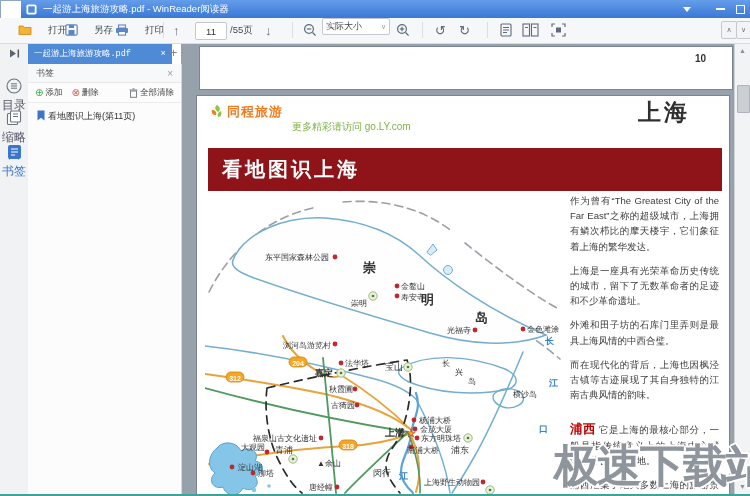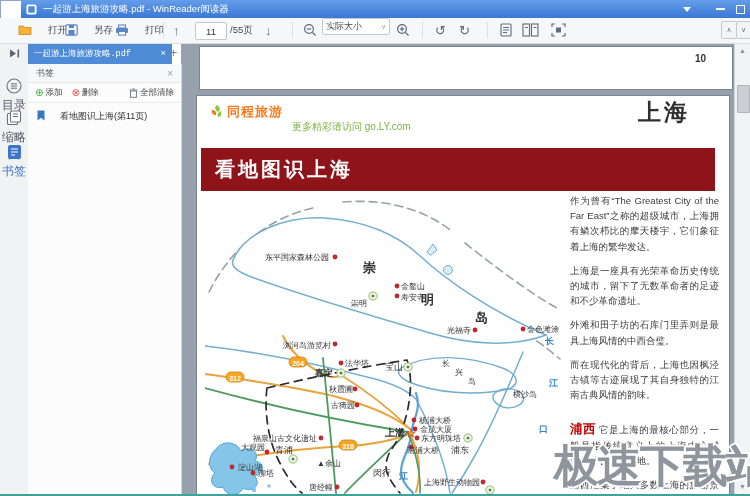--- a/index.html
+++ b/index.html
@@ -39,31 +39,31 @@
   .rail-item{position:absolute;left:0;width:28px;text-align:center;font-size:12px;color:#556;}
   .rail-item.active{color:#3b76c8;}
   
   .sidebar{position:absolute;left:28px;top:64px;width:153px;height:430px;background:#fcfcfc;border-right:1px solid #d5d7d9;z-index:15;}
   .sb-header{height:18px;border-bottom:1px solid #e8e8e8;background:#f7f8f9;display:flex;align-items:center;padding:0 8px;font-size:9px;color:#555;}
   .sb-close{margin-left:auto;color:#98a0a8;font-size:10px;}
   .sb-actions{height:19px;border-bottom:1px solid #ececec;display:flex;align-items:center;padding:0 7px;font-size:8.5px;color:#444;}
   .sb-actions .act{display:flex;align-items:center;gap:2px;margin-right:9px;}
   .sb-actions .act.clear{margin-left:auto;margin-right:0;}
   .sym-add{color:#3fae49;font-size:10px;} .sym-del{color:#e05a52;font-size:10px;}
-  .sb-item{display:flex;align-items:flex-start;gap:15px;padding:7px 9px;font-size:9px;color:#333;}
+  .sb-item{display:flex;align-items:flex-start;gap:3px;padding:7px 9px;font-size:9px;color:#333;}
   
   .main{position:absolute;left:181px;top:43px;width:553px;height:451px;background:#97a1ab;overflow:hidden;z-index:10;}
   .prev-page{position:absolute;left:19px;top:4px;width:532px;height:42px;background:#fff;box-shadow:0 0 0 1px #7a8591;}
   .pnum{position:absolute;right:26px;top:6px;font-size:10px;font-weight:bold;color:#333;}
   .page{position:absolute;left:16px;top:53px;width:532px;height:398px;background:#fff;box-shadow:0 0 0 1px #7a8591;}
   .brand-icon{position:absolute;left:12px;top:8px;}
   .brand-name{position:absolute;left:30px;top:7px;font-size:13px;font-weight:bold;color:#f07c1e;letter-spacing:1px;}
   .brand-tag{position:absolute;left:95px;top:24px;font-size:10px;color:#7cb342;}
   .corner-title{position:absolute;right:39px;top:1px;font-size:23px;font-weight:bold;color:#2f2f2f;letter-spacing:3px;}
-  .banner{position:absolute;left:4px;top:52px;width:500px;height:43px;background:#8e1419;color:#fff;display:flex;align-items:center;padding-left:14px;font-size:20px;font-weight:bold;letter-spacing:3px;}
+  .banner{position:absolute;left:11px;top:52px;width:500px;height:43px;background:#8e1419;color:#fff;display:flex;align-items:center;padding-left:14px;font-size:20px;font-weight:bold;letter-spacing:3px;}
   .map-svg{position:absolute;left:8px;top:100px;}
   .right-col{position:absolute;left:373px;top:97px;width:149px;font-size:9.5px;line-height:15.2px;color:#3c3c3c;text-align:justify;}
   .right-col p{margin:0 0 9px 0;}
   .puxi{margin-top:20px !important;}
   .puxi-lead{color:#c00000;font-weight:bold;font-size:12.5px;margin-right:3px;}
   
   .scrollbar{position:absolute;left:734px;top:43px;width:16px;height:451px;background:#f2f3f4;border-left:1px solid #d0d3d6;z-index:20;}
   .sc-arrow{position:absolute;left:0;width:15px;text-align:center;font-size:7px;color:#8a9098;}
   .sc-up{top:4px;} .sc-down{bottom:4px;}
   .sc-thumb{position:absolute;left:2px;top:42px;width:11px;height:26px;background:#cbced2;border:1px solid #afb4ba;border-radius:1px;}

